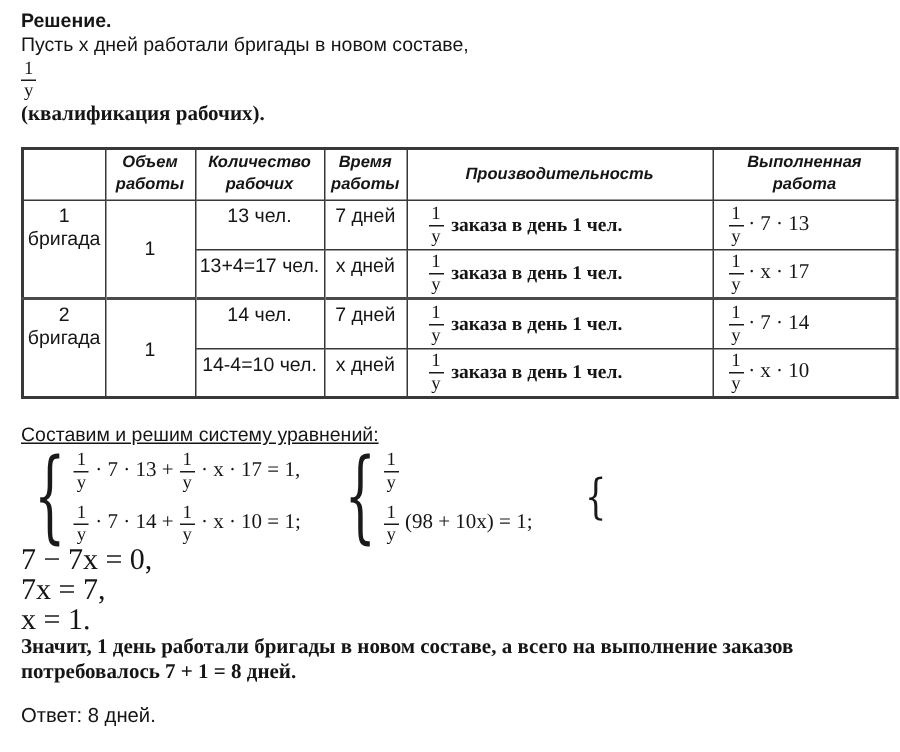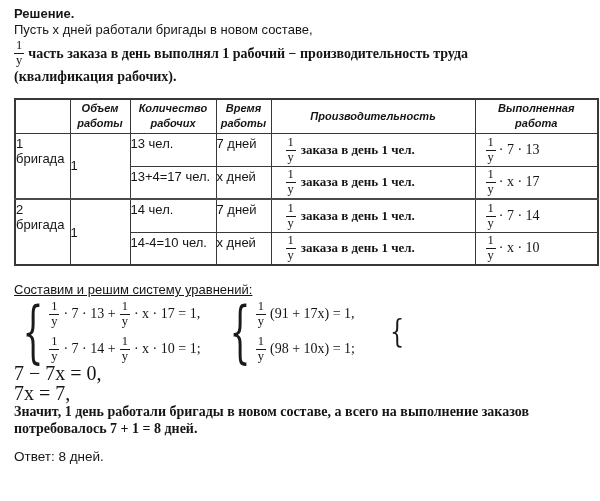--- a/index.html
+++ b/index.html
@@ -20,21 +20,21 @@
 
   
   table { border-collapse:collapse; table-layout:fixed; width:583px; margin:13px 0 0 0;
           border:2px solid #383838; }
   col.c1{width:55px} col.c2{width:60px} col.c3{width:86px} col.c4{width:55px} col.c5{width:204px} col.c6{width:123px}
   th, td { border:1.5px solid #383838; }
   thead tr { height:34px; }
   tbody tr { height:33px; }
   th { font-family:"Liberation Sans", sans-serif; font-style:italic; font-weight:bold;
        font-size:11px; line-height:15px; text-align:center; vertical-align:middle; padding:1px 2px; }
-  td { font-family:"Liberation Sans", sans-serif; font-size:13px; 
+  td { font-family:"Liberation Sans", sans-serif; font-size:13px; text-align:center;
        vertical-align:top; padding-top:2px; }
   td.mid { vertical-align:middle; padding-top:0; }
   td.cellfrac { vertical-align:middle; padding-top:0; }
   .fracline { display:flex; align-items:center; gap:5px; font-family:"Liberation Serif", serif; }
   td.prod .fracline { padding-left:14px; }
   td.prod .ptext { font-size:13px; font-weight:bold; }
   td.work .fracline { padding-left:10px; gap:3px; }
   td.work .ptext { font-size:14px; }
   tr.inner td { border-top:1.5px solid #8a8a8a; }
   tr.sep td { border-top:2.5px solid #4a4a4a; }
@@ -64,21 +64,20 @@
 <div class="page">
 
   <div class="sans-b">Решение.</div>
   <div class="sans">Пусть x дней работали бригады в новом составе,</div>
 
   <div class="intro-frac-line">
     <span class="frac">
       <span class="num">1</span>
       <span class="den">y</span>
     </span>
-    <span class="serif-b">часть заказа в день выполнял 1 рабочий − производительность  труда</span>
   </div>
 
   <div class="serif-b">(квалификация рабочих).</div>
 
   <table>
     <colgroup>
         <col class="c1">
         <col class="c2">
         <col class="c3">
         <col class="c4">
@@ -224,37 +223,37 @@
       </div>
     </div>
     <div class="system sys2">
       <span class="brace big">{</span>
       <div class="eqcol">
         <div class="eqrow">
           <span class="frac">
               <span class="num">1</span>
               <span class="den">y</span>
             </span>
-          <span class="etext">(91 + 17x) = 1,</span>
         </div>
         <div class="eqrow">
           <span class="frac">
               <span class="num">1</span>
               <span class="den">y</span>
             </span>
           <span class="etext">(98 + 10x) = 1;</span>
         </div>
       </div>
     </div>
     <div class="system sys3">
       <span class="brace small">{</span>
     </div>
   </div>
 
   <div class="step">7 − 7x = 0,</div>
   <div class="step">7x = 7,</div>
+  <div class="step">x = 1.</div>
 
   <div class="serif-b">Значит, 1 день работали бригады в новом составе, а всего на выполнение заказов</div>
   <div class="serif-b">потребовалось  7 + 1 = 8 дней.</div>
 
   <div class="sans answer">Ответ: 8 дней.</div>
 
 </div>
 
 </body></html>

